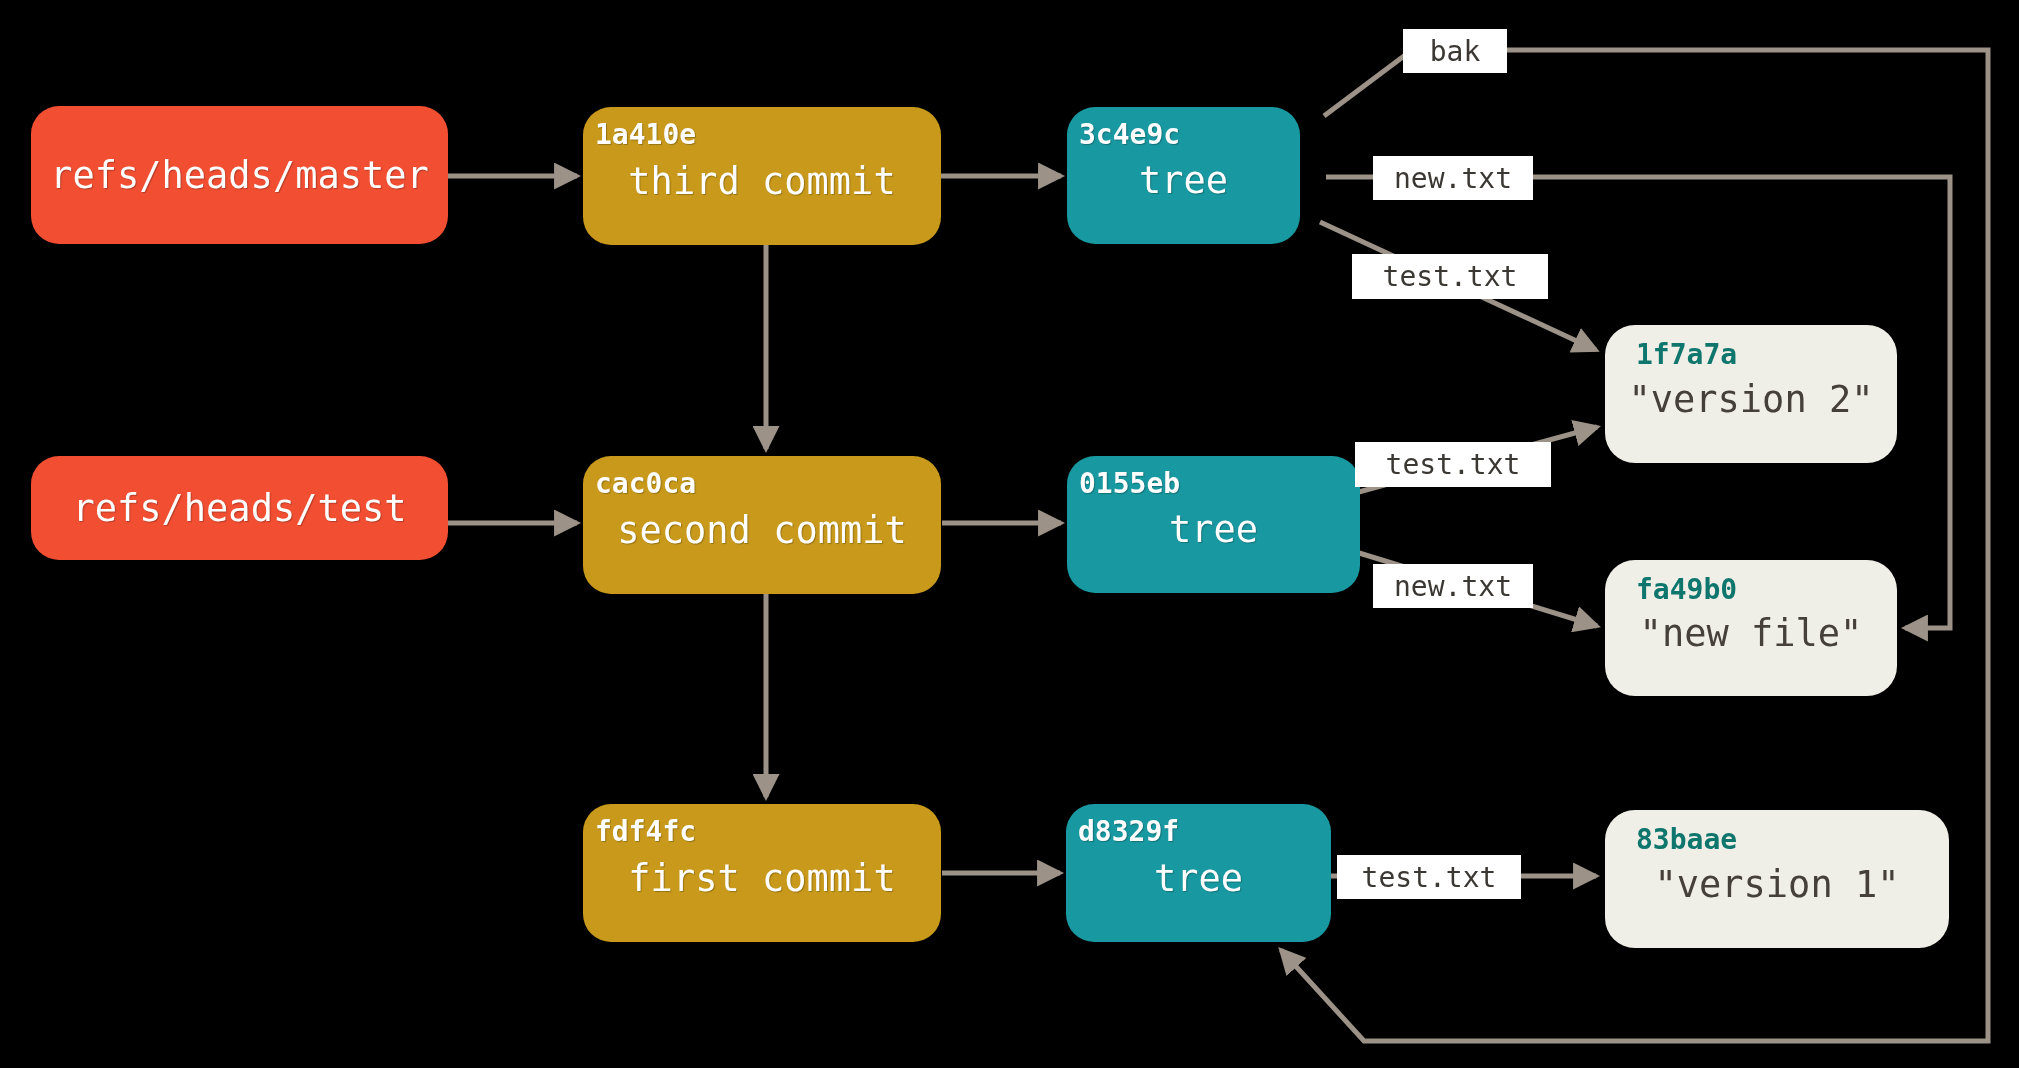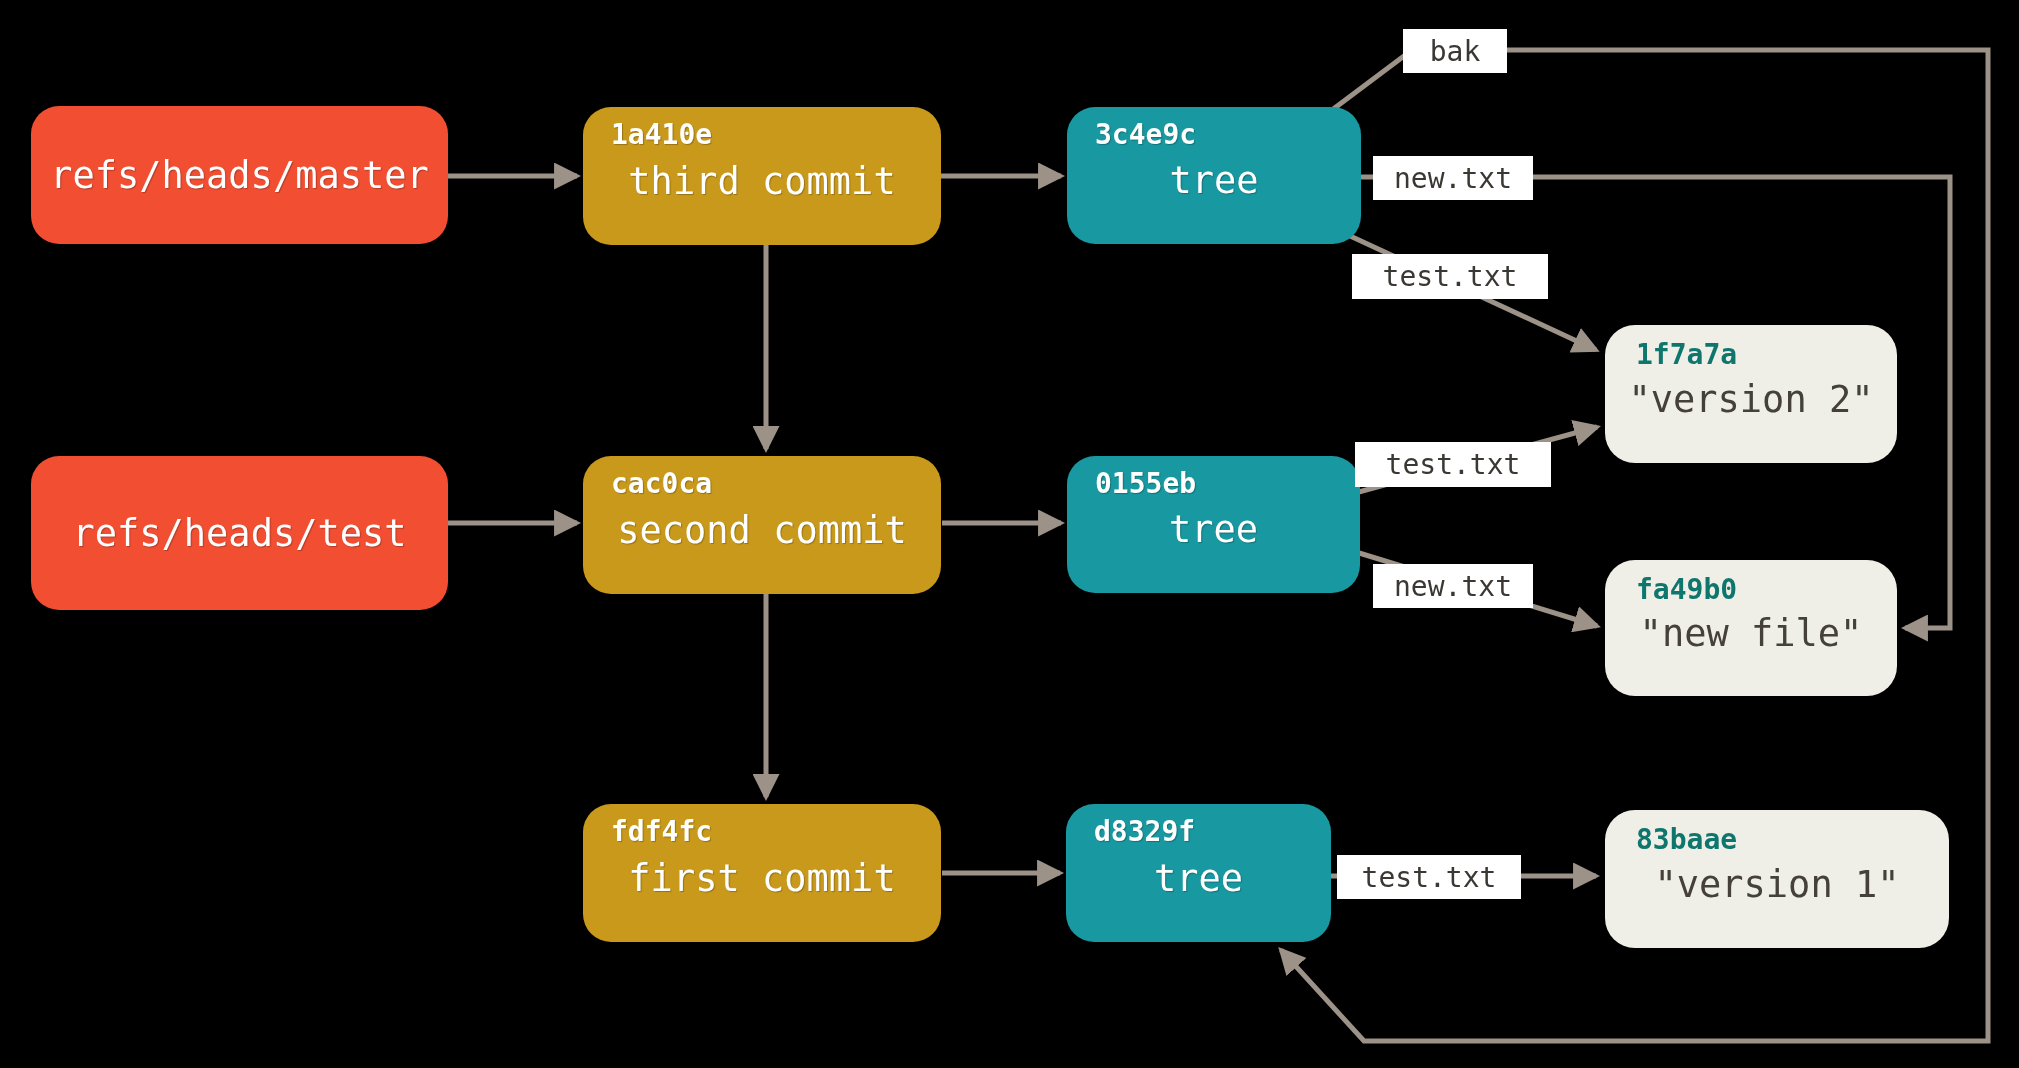--- a/index.html
+++ b/index.html
@@ -17,21 +17,21 @@
     z-index: 1;
   }
   .node {
     position: absolute;
     z-index: 2;
     border-radius: 28px;
   }
   .node .hash {
     position: absolute;
     top: 11px;
-    left: 28px;
+    left: 12px;
     font-size: 28px;
     font-weight: bold;
     letter-spacing: 0;
   }
   .node .label {
     position: absolute;
     left: 0; top: 0; right: 0; bottom: 0;
     display: flex;
     align-items: center;
     justify-content: center;
@@ -91,38 +91,38 @@
       <path d="M1320 222 L1596 350" marker-end="url(#arrow)"></path>
       <path d="M1333 499 L1597 427" marker-end="url(#arrow)"></path>
       <path d="M1333 545 L1597 626" marker-end="url(#arrow)"></path>
       <path d="M1326 876 H1596" marker-end="url(#arrow)"></path>
     </g>
   </svg>
 
   <div class="node node-ref" style="left:31px;top:106px;width:417px;height:138px;">
     <div class="label">refs/heads/master</div>
   </div>
-  <div class="node node-ref" style="left:31px;top:456px;width:417px;height:154px;">
+  <div class="node node-ref" style="left:31px;top:456px;width:417px;height:104px;">
     <div class="label">refs/heads/test</div>
   </div>
 
   <div class="node node-commit" style="left:583px;top:107px;width:358px;height:138px;">
     <div class="hash">1a410e</div>
     <div class="label">third commit</div>
   </div>
   <div class="node node-commit" style="left:583px;top:456px;width:358px;height:138px;">
     <div class="hash">cac0ca</div>
     <div class="label">second commit</div>
   </div>
   <div class="node node-commit" style="left:583px;top:804px;width:358px;height:138px;">
     <div class="hash">fdf4fc</div>
     <div class="label">first commit</div>
   </div>
 
-  <div class="node node-tree" style="left:1067px;top:107px;width:294px;height:137px;text-decoration:underline;">
+  <div class="node node-tree" style="left:1067px;top:107px;width:233px;height:137px;text-decoration:underline;">
     <div class="hash">3c4e9c</div>
     <div class="label">tree</div>
   </div>
   <div class="node node-tree" style="left:1067px;top:456px;width:265px;height:137px;padding-left:28px;">
     <div class="hash">0155eb</div>
     <div class="label">tree</div>
   </div>
   <div class="node node-tree" style="left:1066px;top:804px;width:265px;height:138px;">
     <div class="hash">d8329f</div>
     <div class="label">tree</div>

